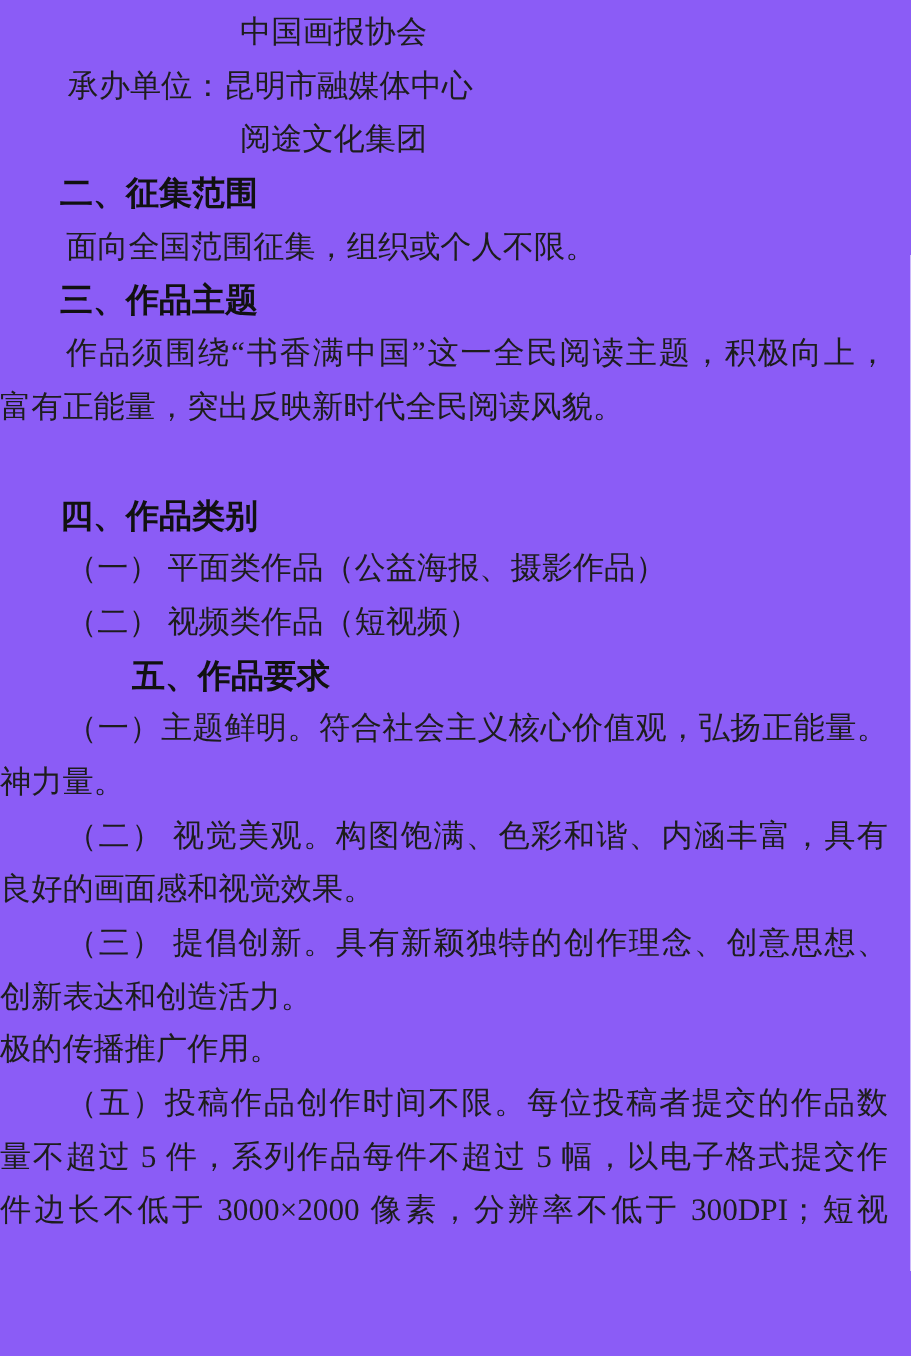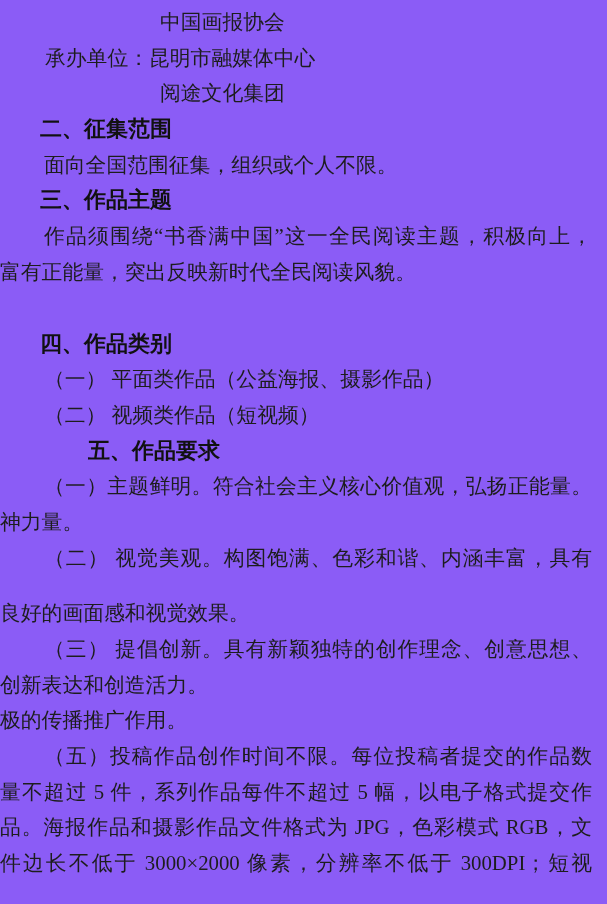--- a/index.html
+++ b/index.html
@@ -50,21 +50,20 @@
     <div class="line heading" style="text-indent: 40px;">三、作品主题</div>
     <div class="line body justify" style="text-indent: 44px;">作品须围绕“书香满中国”这一全民阅读主题，积极向上，</div>
     <div class="line body" style="text-indent: 0px;">富有正能量，突出反映新时代全民阅读风貌。</div>
     <div class="line heading" style="text-indent: 40px; margin-top: 36px;">四、作品类别</div>
     <div class="line body" style="text-indent: 44px;">（一） 平面类作品（公益海报、摄影作品）</div>
     <div class="line body" style="text-indent: 44px;">（二） 视频类作品（短视频）</div>
     <div class="line heading" style="text-indent: 40px; padding-left: 48px;">五、作品要求</div>
     <div class="line body justify" style="text-indent: 44px;">（一）主题鲜明。符合社会主义核心价值观，弘扬正能量。</div>
     <div class="line body" style="text-indent: 0px;">神力量。</div>
     <div class="line body justify" style="text-indent: 44px;">（二） 视觉美观。构图饱满、色彩和谐、内涵丰富，具有</div>
-    <div class="line body" style="text-indent: 0px; margin-top: 20px;">良好的画面感和视觉效果。</div>
+    <div class="line body" style="text-indent: 0px;">良好的画面感和视觉效果。</div>
     <div class="line body justify" style="text-indent: 44px;">（三） 提倡创新。具有新颖独特的创作理念、创意思想、</div>
     <div class="line body" style="text-indent: 0px; font-family: Liberation Serif, serif;">创新表达和创造活力。</div>
     <div class="line body" style="text-indent: 0px;">极的传播推广作用。</div>
     <div class="line body justify" style="text-indent: 44px;">（五）投稿作品创作时间不限。每位投稿者提交的作品数</div>
     <div class="line body justify" style="text-indent: 0px;">量不超过 5 件，系列作品每件不超过 5 幅，以电子格式提交作</div>
-    <div class="line body justify" style="text-indent: 0px;">品。海报作品和摄影作品文件格式为 JPG，色彩模式 RGB，文</div>
     <div class="line body justify" style="text-indent: 0px;">件边长不低于 3000×2000 像素，分辨率不低于 300DPI；短视</div>
   </div>
 
 </body></html>

